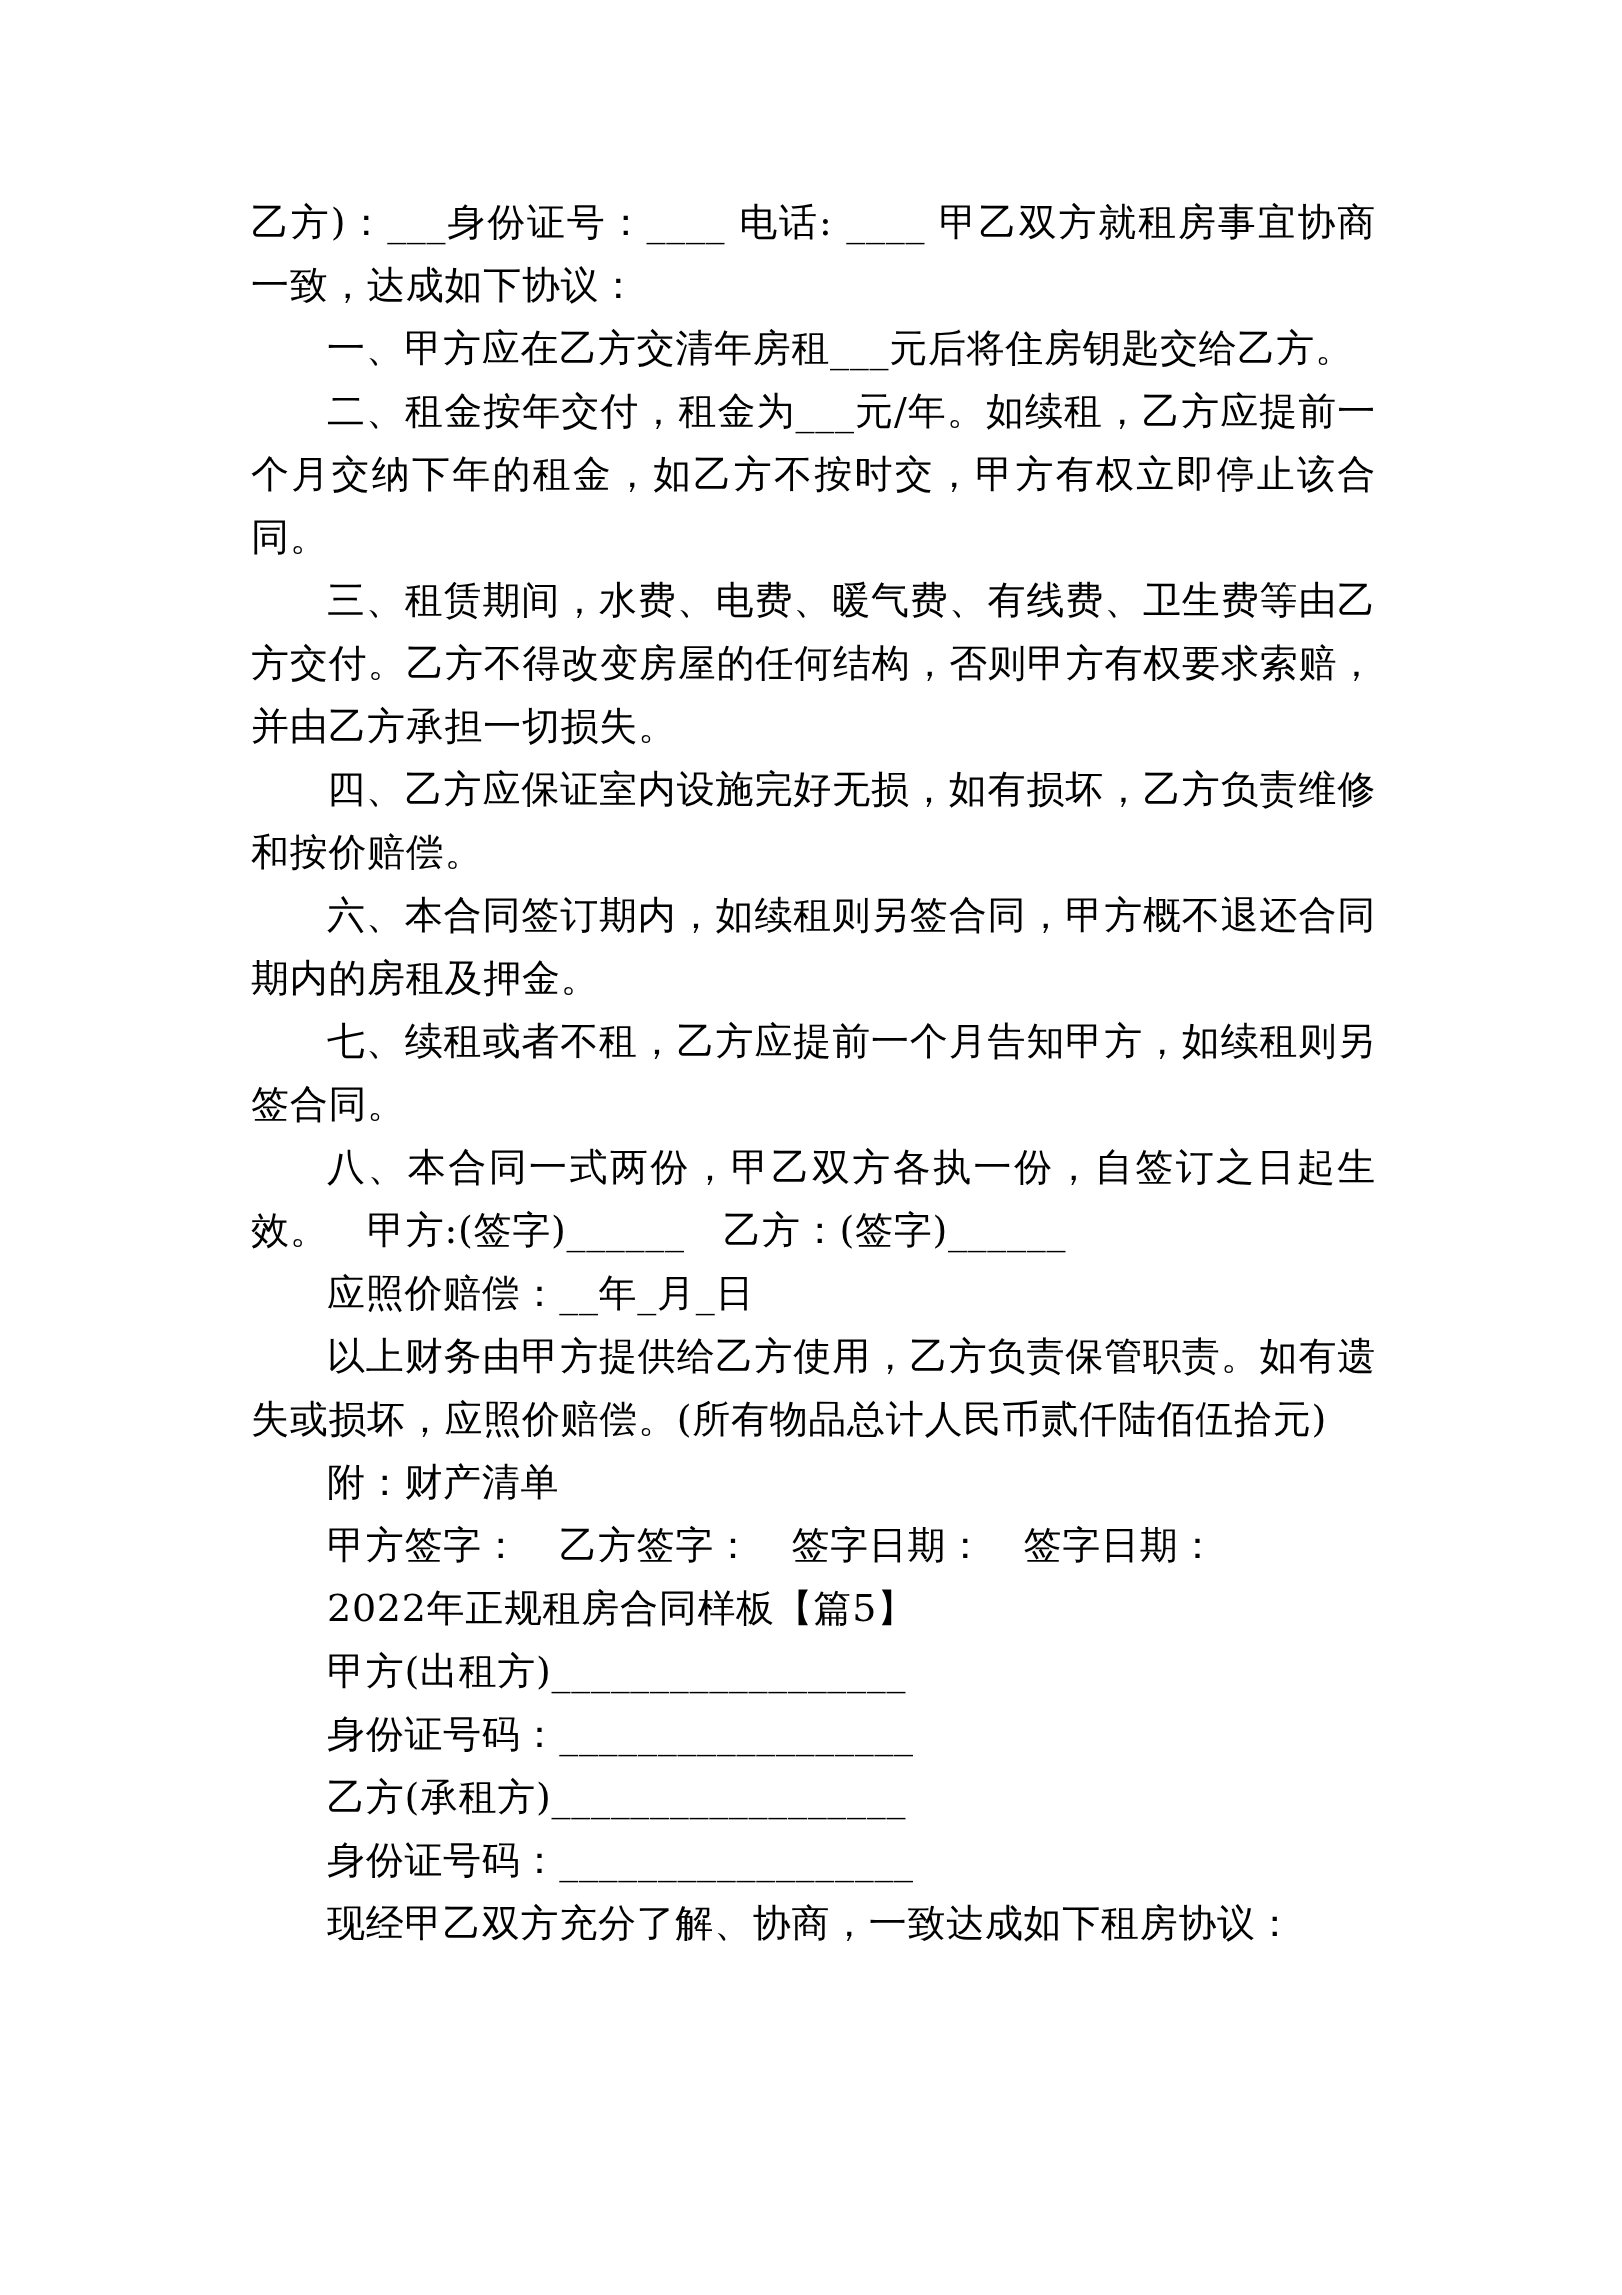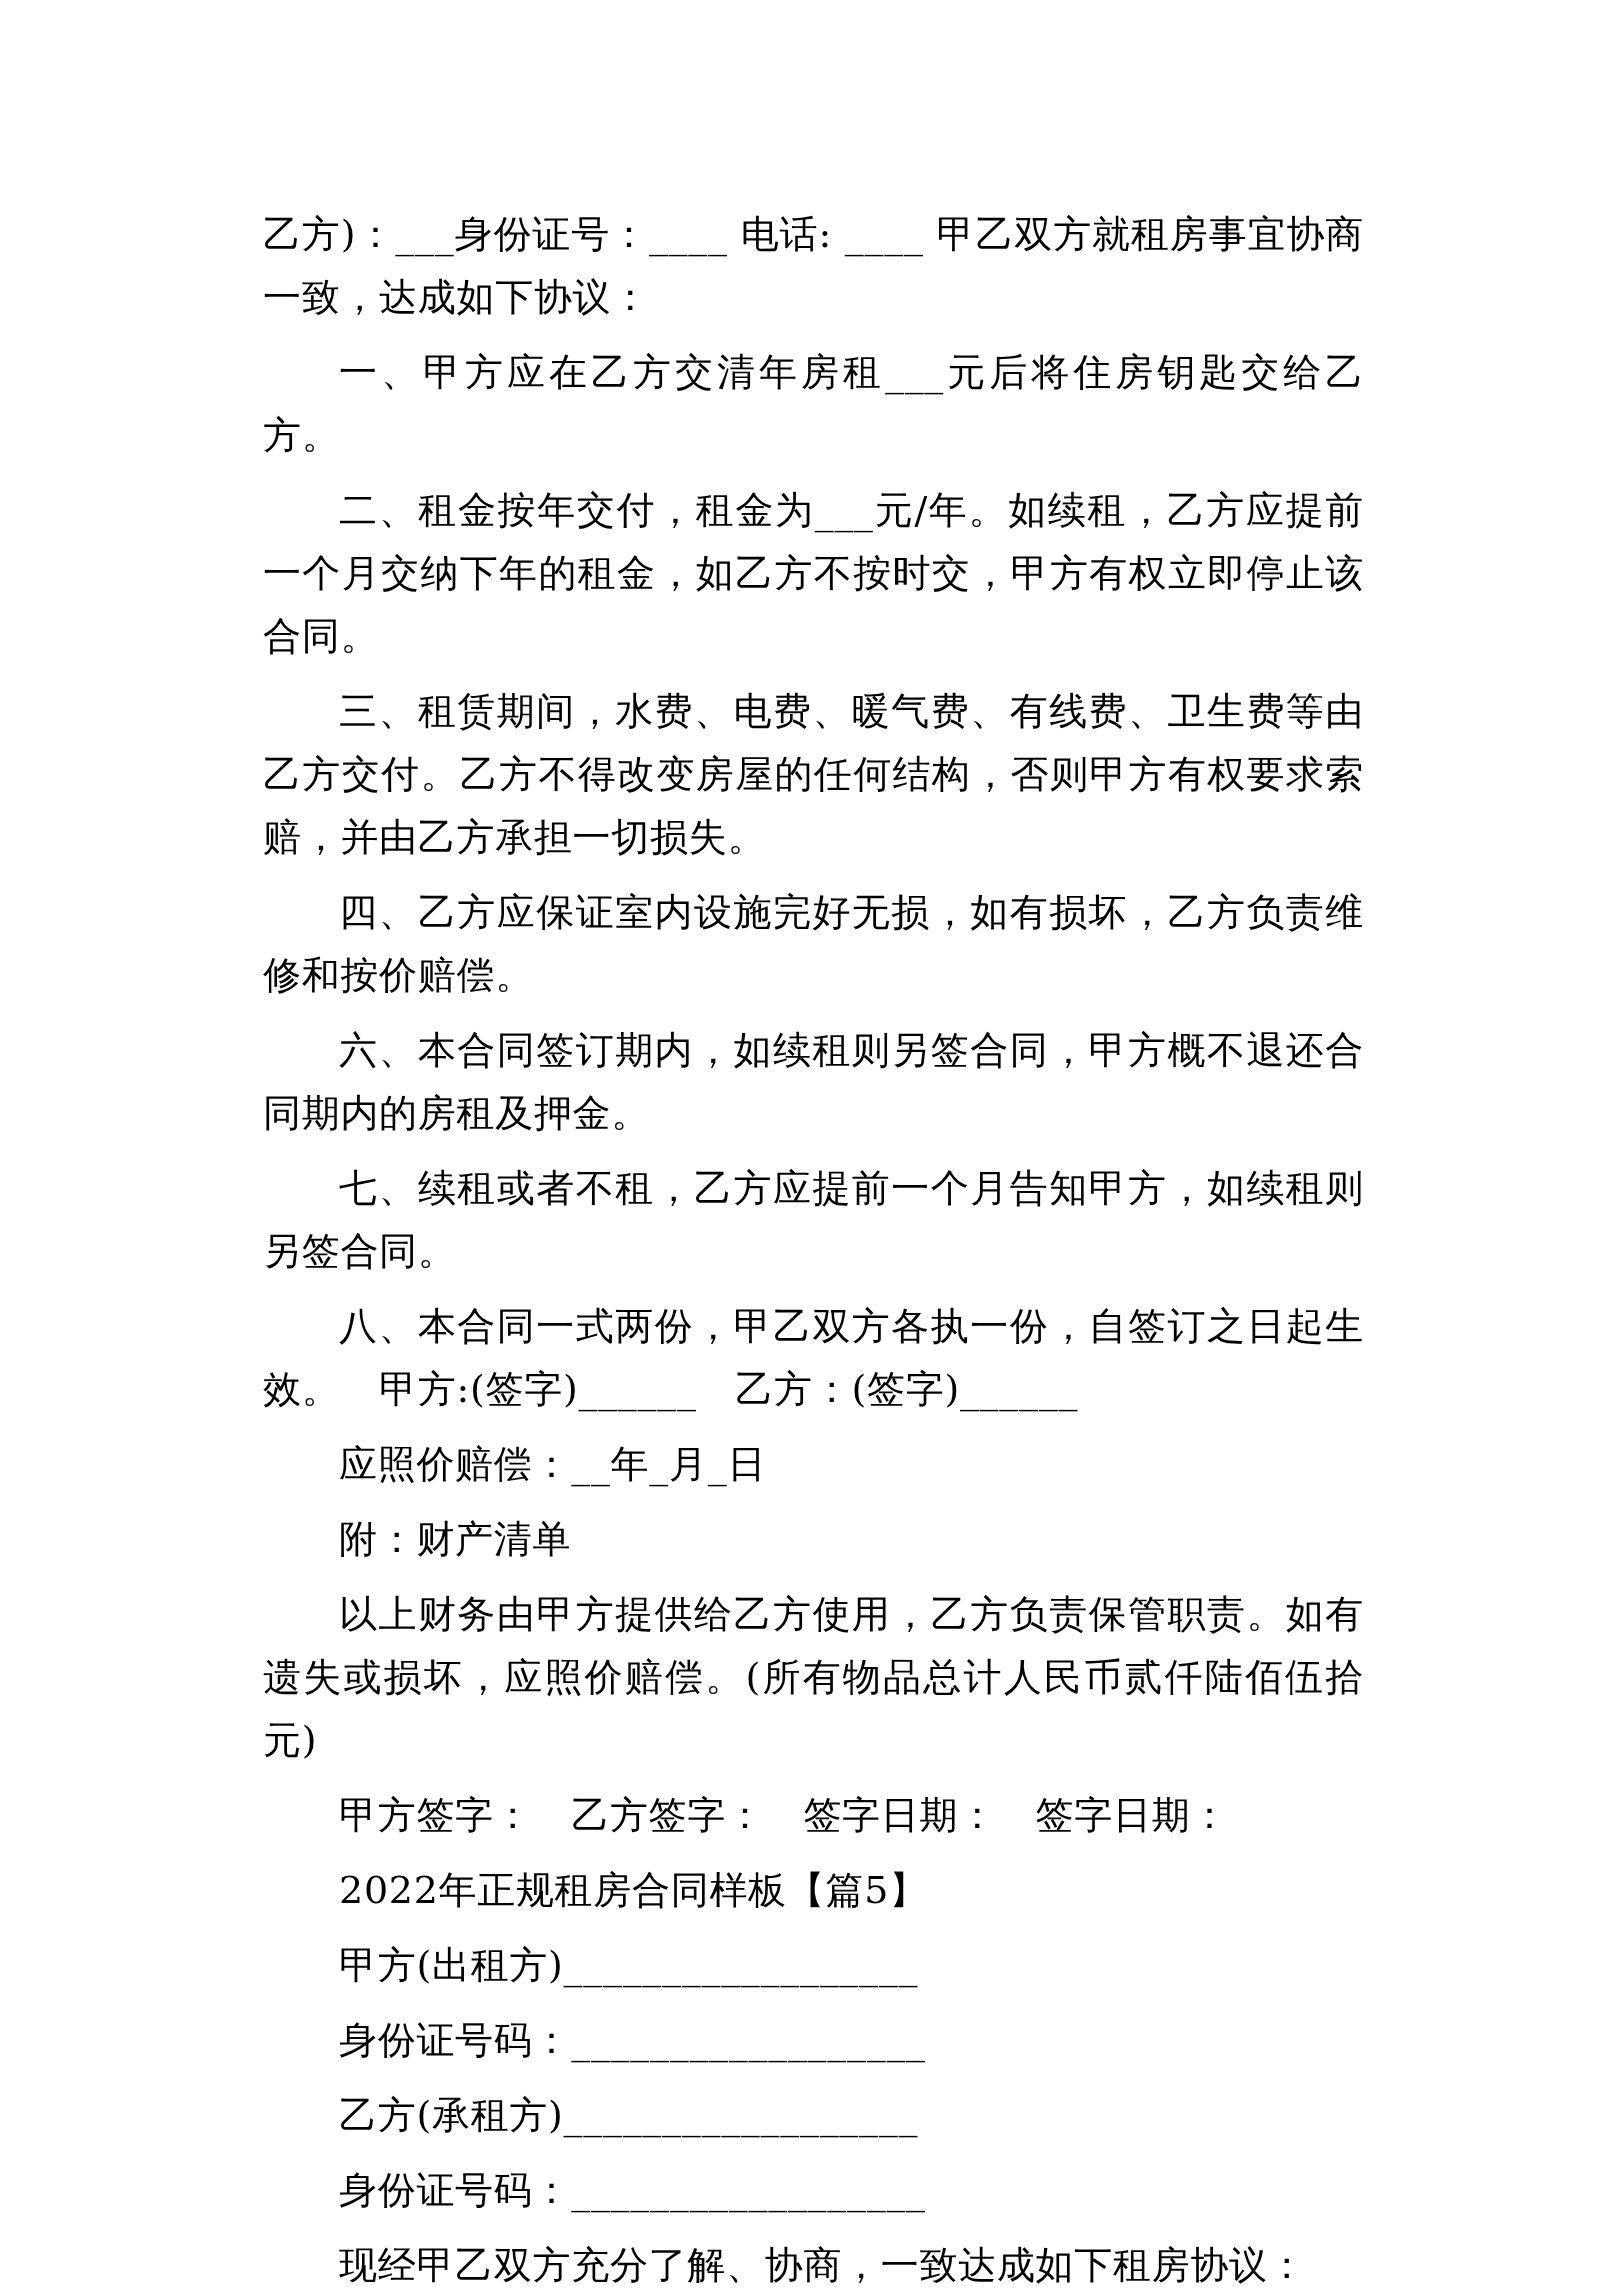--- a/index.html
+++ b/index.html
@@ -17,21 +17,21 @@
     width: 1623px;
     height: 2295px;
     padding: 191px 247px 0 251px;
     font-family: "DejaVu Serif", "Liberation Serif", serif;
     font-size: 38px;
     line-height: 63px;
     color: #000000;
     background: #ffffff;
   }
   .para {
-    margin: 12px;
+    margin: 0;
     text-align: justify;
     letter-spacing: 0.7px;
     word-break: break-all;
   }
   .para.indent {
     text-indent: 2em;
   }
 </style>
 </head>
 <body>
@@ -39,22 +39,22 @@
 <div class="page">
   <p class="para">乙方)：___身份证号：____ 电话: ____ 甲乙双方就租房事宜协商一致，达成如下协议：</p>
   <p class="para indent">一、甲方应在乙方交清年房租___元后将住房钥匙交给乙方。</p>
   <p class="para indent">二、租金按年交付，租金为___元/年。如续租，乙方应提前一个月交纳下年的租金，如乙方不按时交，甲方有权立即停止该合同。</p>
   <p class="para indent">三、租赁期间，水费、电费、暖气费、有线费、卫生费等由乙方交付。乙方不得改变房屋的任何结构，否则甲方有权要求索赔，并由乙方承担一切损失。</p>
   <p class="para indent">四、乙方应保证室内设施完好无损，如有损坏，乙方负责维修和按价赔偿。</p>
   <p class="para indent">六、本合同签订期内，如续租则另签合同，甲方概不退还合同期内的房租及押金。</p>
   <p class="para indent">七、续租或者不租，乙方应提前一个月告知甲方，如续租则另签合同。</p>
   <p class="para indent">八、本合同一式两份，甲乙双方各执一份，自签订之日起生效。　甲方:(签字)______　乙方：(签字)______</p>
   <p class="para indent">应照价赔偿：__年_月_日</p>
+  <p class="para indent">以上财务由甲方提供给乙方使用，乙方负责保管职责。如有遗失或损坏，应照价赔偿。(所有物品总计人民币贰仟陆佰伍拾元)</p>
   <p class="para indent">附：财产清单</p>
-  <p class="para indent">以上财务由甲方提供给乙方使用，乙方负责保管职责。如有遗失或损坏，应照价赔偿。(所有物品总计人民币贰仟陆佰伍拾元)</p>
   <p class="para indent">甲方签字：　乙方签字：　签字日期：　签字日期：</p>
   <p class="para indent">2022年正规租房合同样板【篇5】</p>
   <p class="para indent">甲方(出租方)__________________</p>
   <p class="para indent">身份证号码：__________________</p>
   <p class="para indent">乙方(承租方)__________________</p>
   <p class="para indent">身份证号码：__________________</p>
   <p class="para indent">现经甲乙双方充分了解、协商，一致达成如下租房协议：</p>
 </div>
 
 

